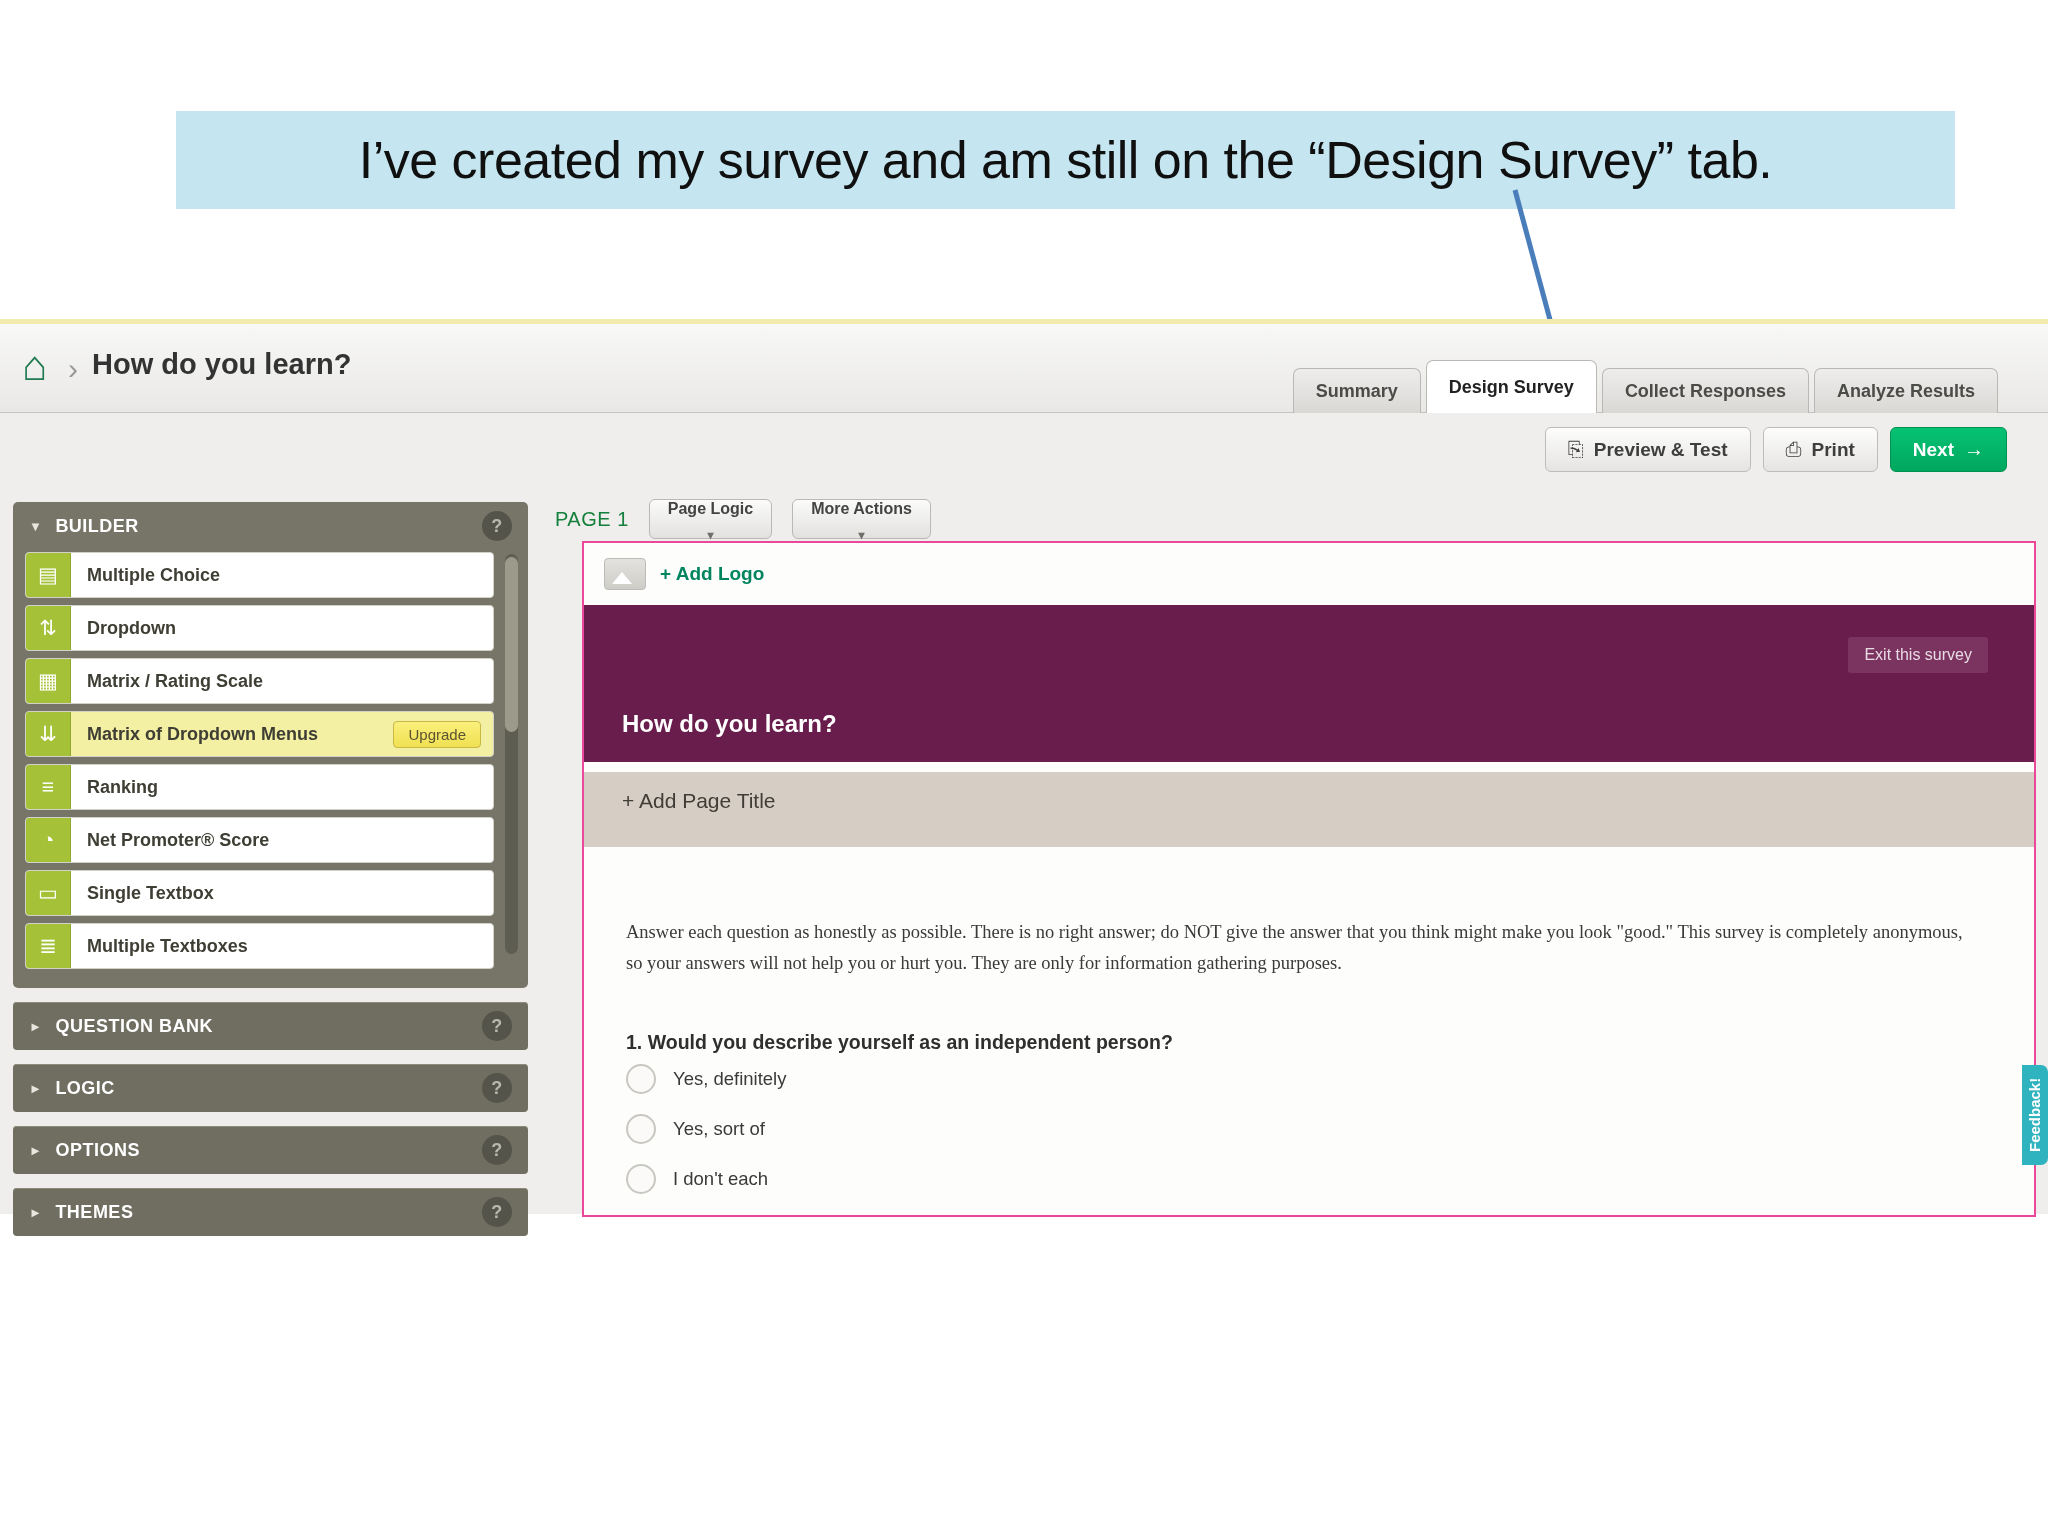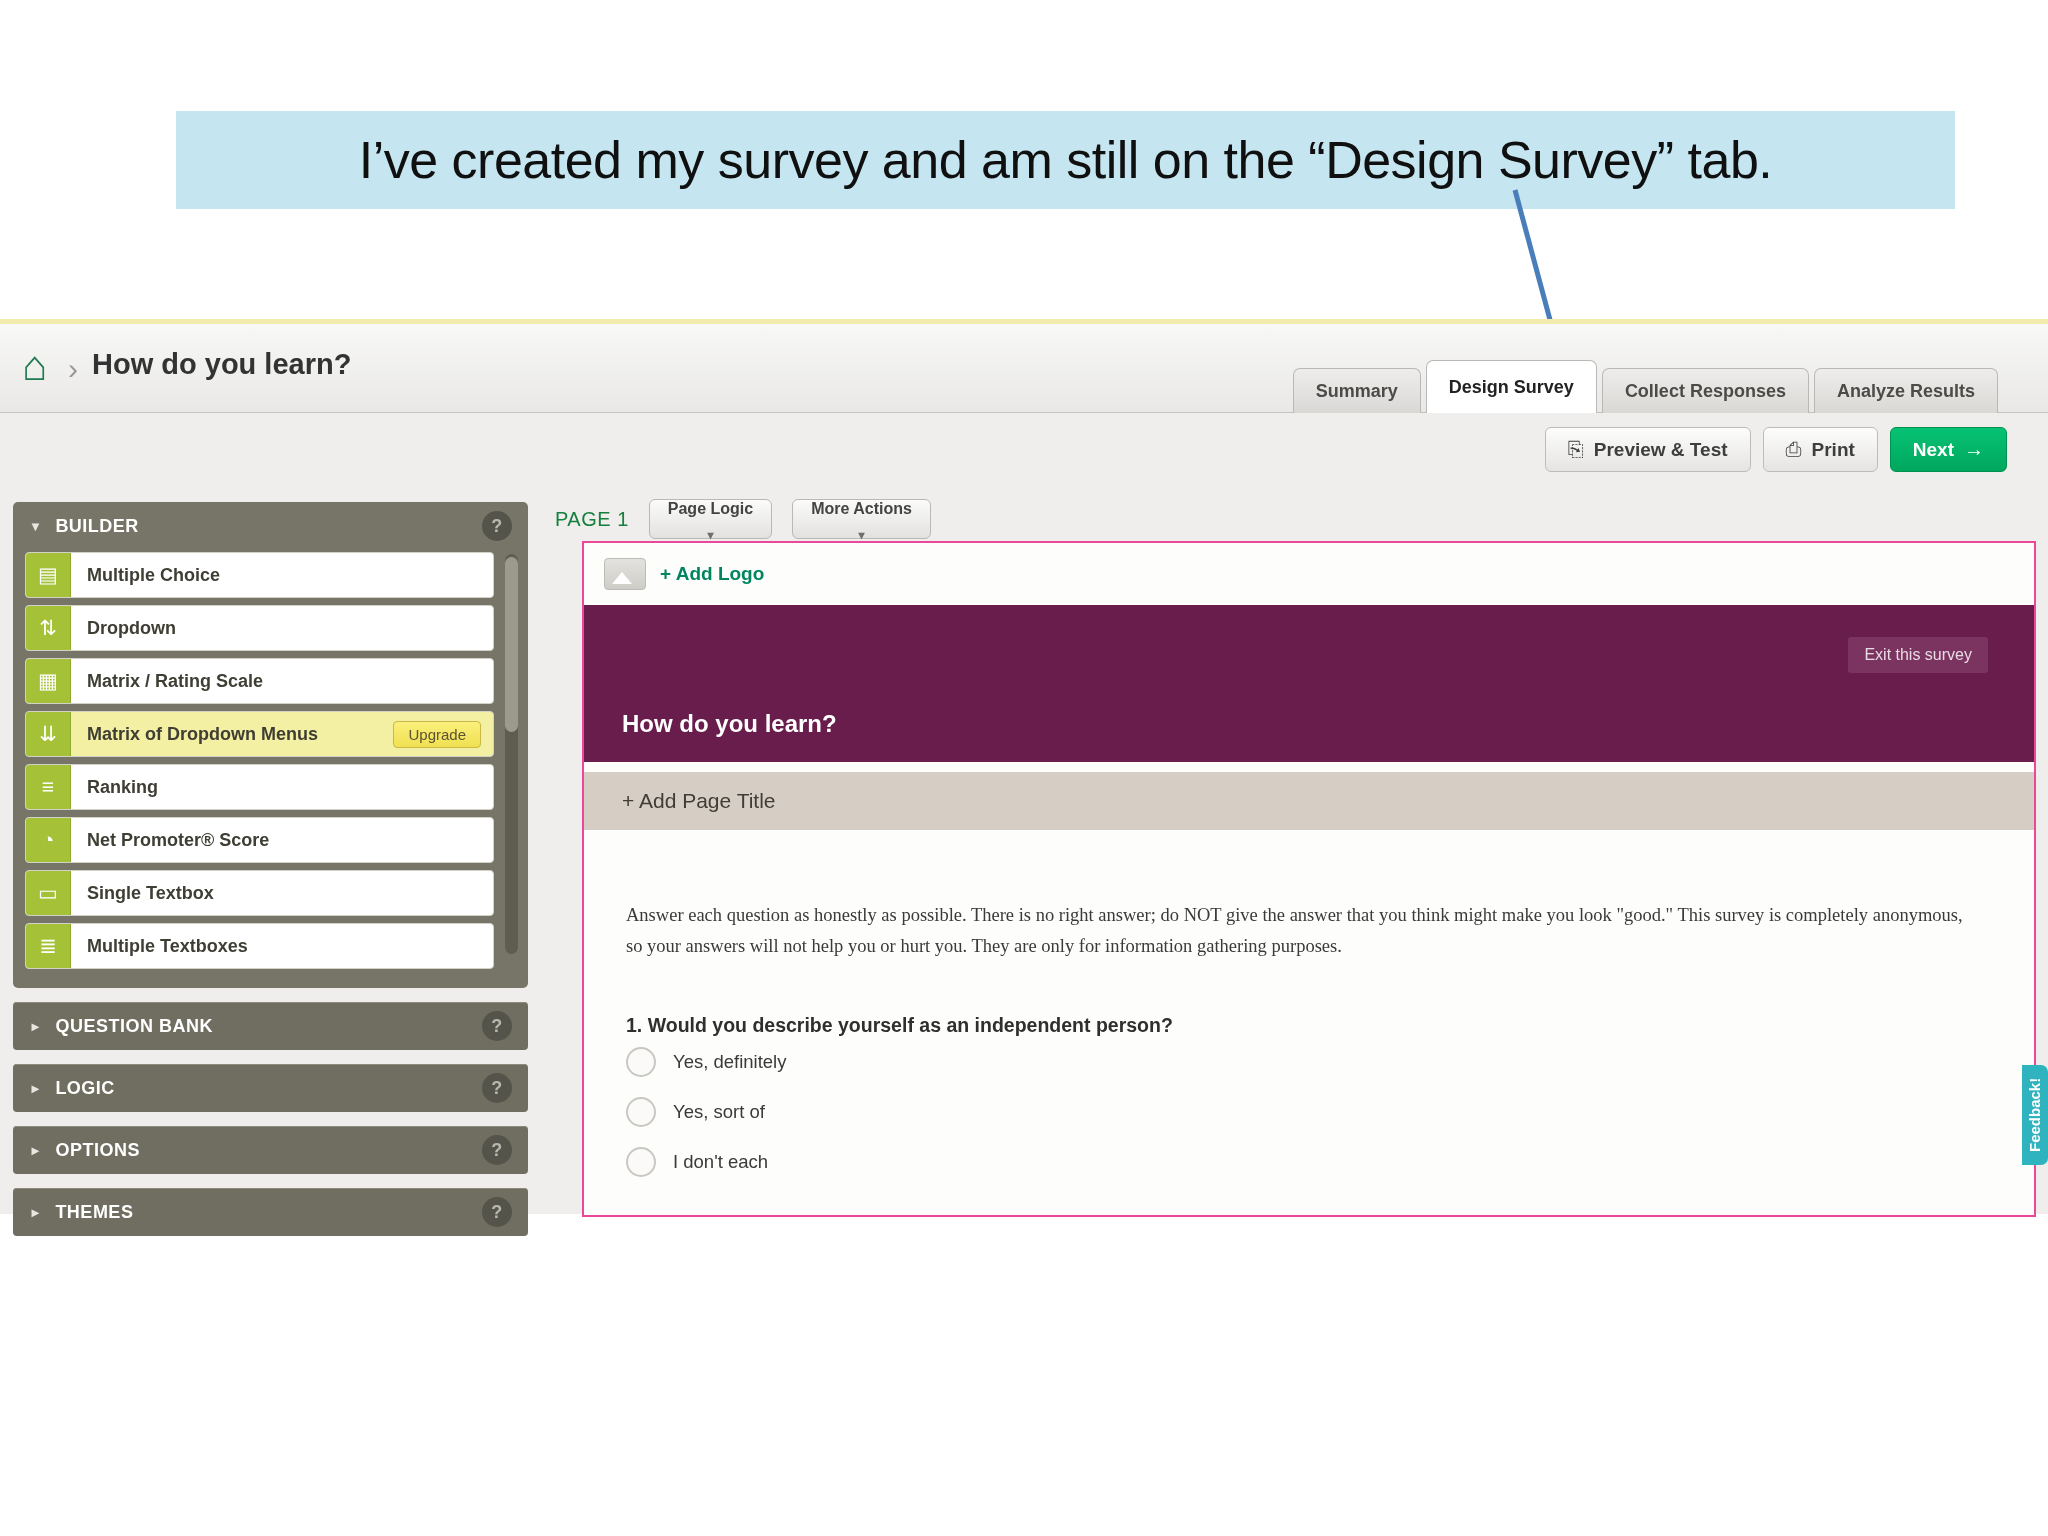--- a/index.html
+++ b/index.html
@@ -74,21 +74,21 @@
   .logo-row{display:flex;align-items:center;height:62px;padding-left:20px;gap:14px;}
   .img-icon{width:40px;height:30px;background:linear-gradient(#e4e2de,#cfcdc8);border:1px solid #bdbbb6;
             border-radius:4px;position:relative;}
   .img-icon::after{content:"";position:absolute;left:7px;bottom:5px;border-left:10px solid transparent;
                    border-right:10px solid transparent;border-bottom:12px solid #fff;}
   .add-logo{font-size:19px;font-weight:bold;color:#00855f;cursor:pointer;text-decoration:none;}
   .banner{position:relative;height:157px;background:#681d4c;}
   .banner-title{position:absolute;left:38px;bottom:24px;color:#fff;font-size:24px;font-weight:bold;cursor:pointer;}
   .exit-btn{position:absolute;top:32px;right:46px;background:#7b3360;border:none;color:#e9dbe4;
             font-family:"Liberation Sans",sans-serif;font-size:16px;padding:9px 16px;border-radius:3px;cursor:pointer;}
-  .page-title-bar{height:58px;background:#d6cec5;margin-top:10px;line-height:58px;padding-left:38px;
+  .page-title-bar{height:75px;background:#d6cec5;margin-top:10px;line-height:58px;padding-left:38px;
                   font-size:21px;color:#413c36;cursor:pointer;}
   .intro{margin:70px 55px 0 42px;font-size:18.5px;line-height:1.68;color:#3a3a38;cursor:pointer;font-family:Liberation Serif, serif;}
   .question{margin:52px 55px 0 42px;font-size:19.5px;font-weight:bold;color:#2f2f2d;cursor:pointer;}
   .opt-row{display:flex;align-items:center;margin:0 0 0 42px;height:50px;}
   .radio{width:26px;height:26px;border-radius:50%;border:2px solid #c8c7c2;background:#fbfaf8;
          margin-right:17px;flex:0 0 auto;cursor:pointer;}
   .opt-label{font-size:18.5px;color:#3a3a38;}
 
   
   .feedback{position:absolute;right:0;top:741px;width:26px;height:100px;background:#2fb3be;

